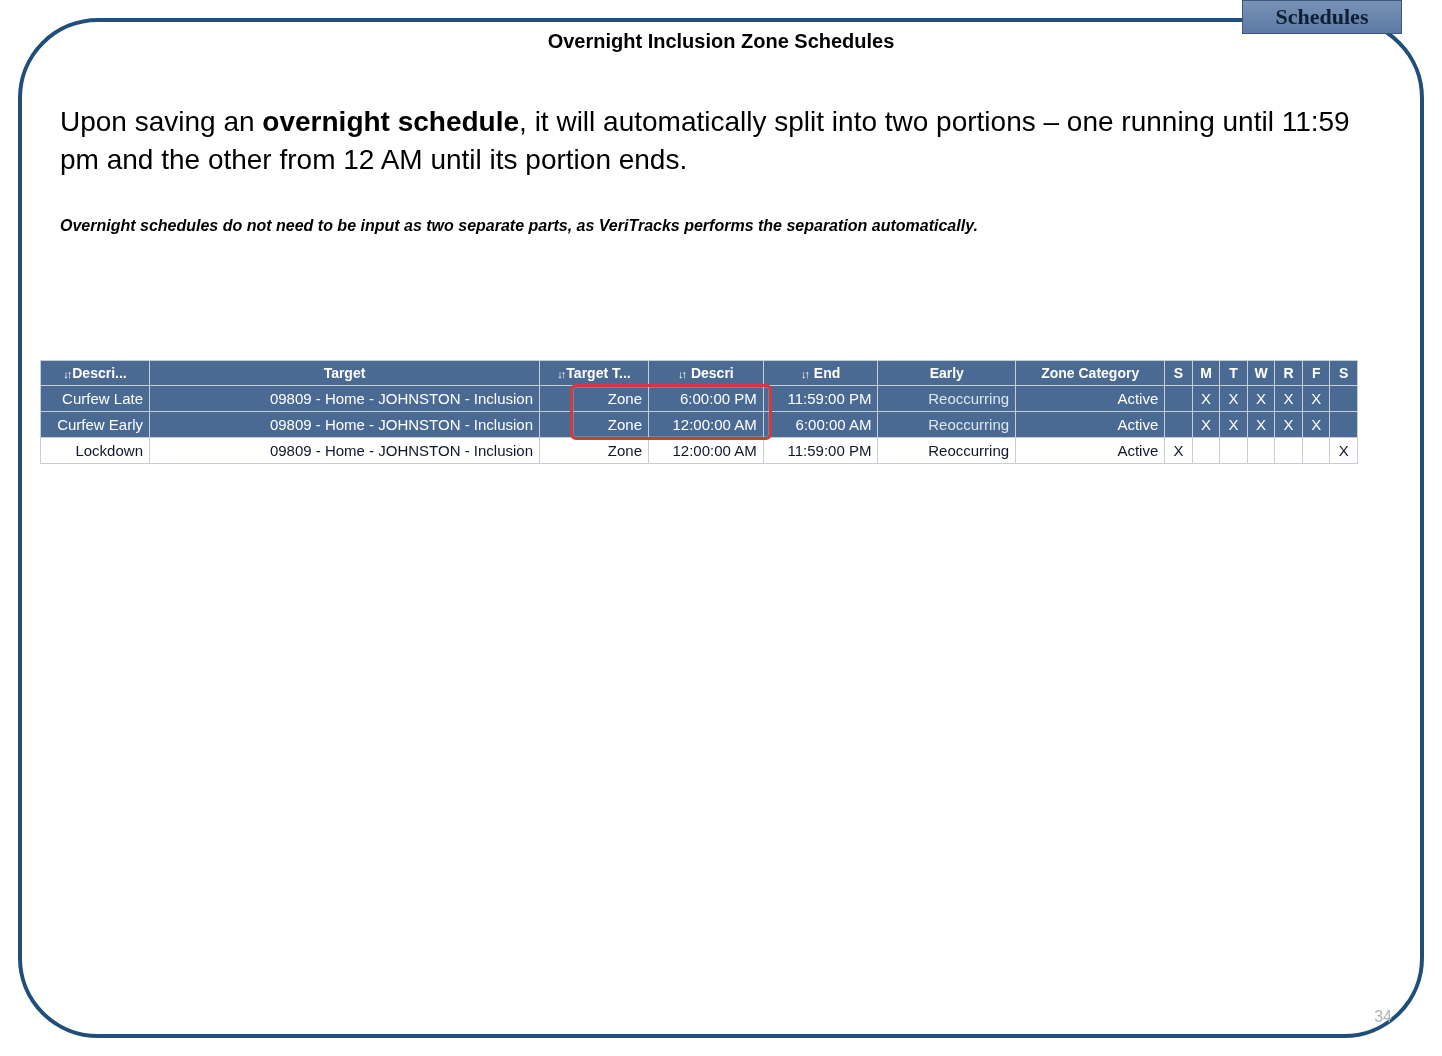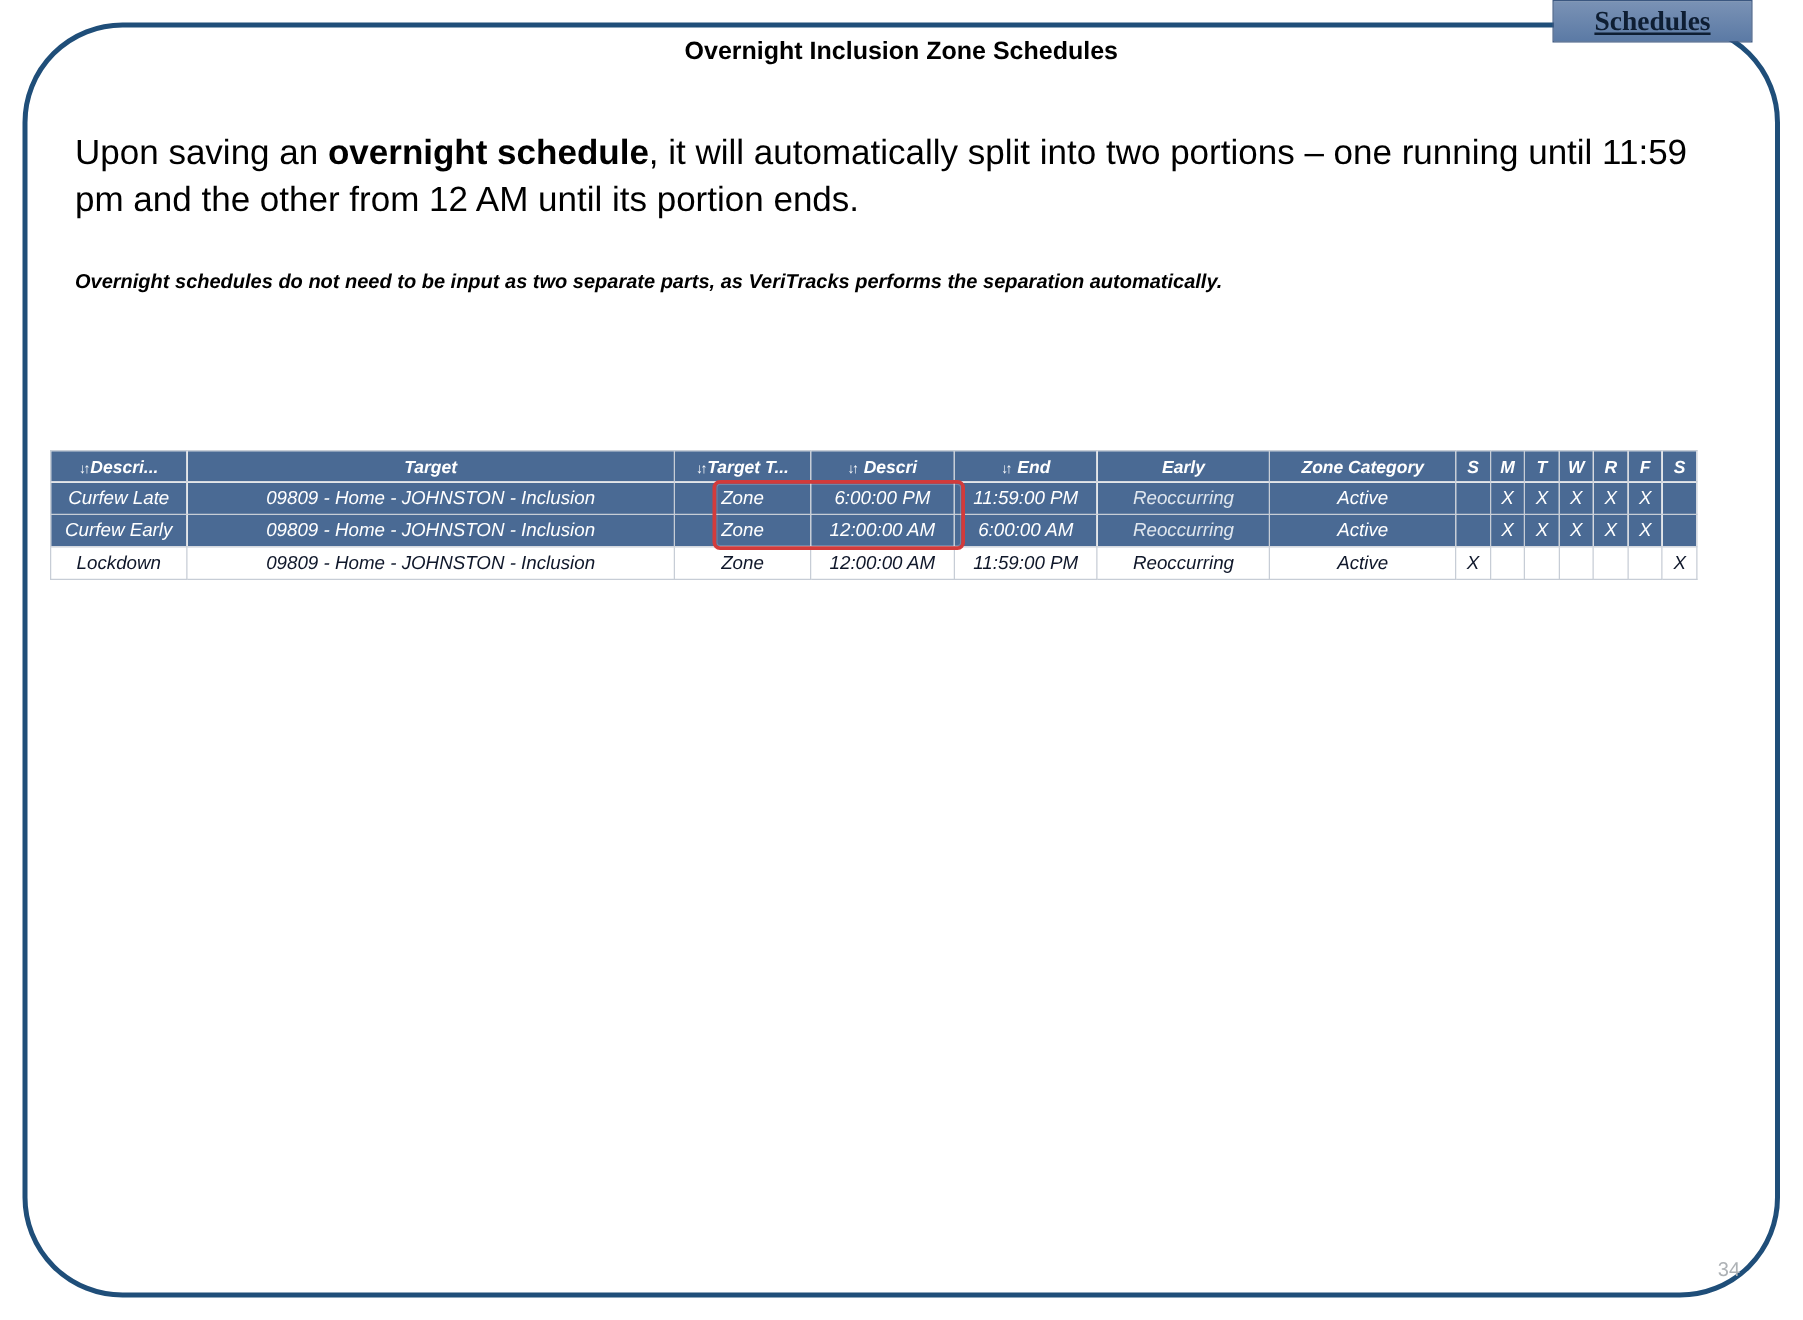--- a/index.html
+++ b/index.html
@@ -30,21 +30,20 @@
     background: linear-gradient(#7a92b5, #5b7aa5);
     border: 1px solid #3b5780;
     color: #0e1e33;
     font-family: "Book Antiqua", Palatino, serif;
     font-weight: bold;
     font-size: 22px;
     display: flex;
     align-items: center;
     justify-content: center;
     z-index: 2;
-    text-decoration: underline;
   }
   .content {
     position: absolute;
     top: 30px;
     left: 60px;
     right: 60px;
   }
   .title {
     font-size: 20px;
     font-weight: bold;
@@ -64,25 +63,25 @@
     line-height: 1.35;
   }
   .table-wrap {
     position: absolute;
     top: 360px;
     left: 40px;
     width: 1318px;
     font-size: 15px;
     color: #333;
   }
-  table { border-collapse: collapse; width: 100%; table-layout: fixed; font-style: italic; }
+  table { border-collapse: collapse; width: 100%; table-layout: fixed; }
   th, td {
     border: 1px solid #c7cdd6;
     padding: 4px 6px;
-    text-align: center;
+    text-align: right;
     white-space: nowrap;
     overflow: hidden;
   }
   thead th {
     background: #4a6a94;
     color: #fff;
     font-weight: bold;
     text-align: center;
     font-size: 14px;
   }

